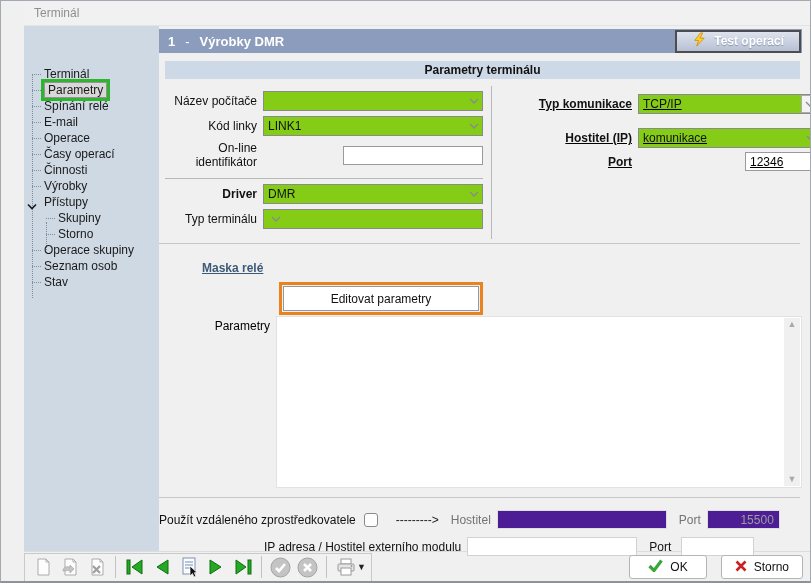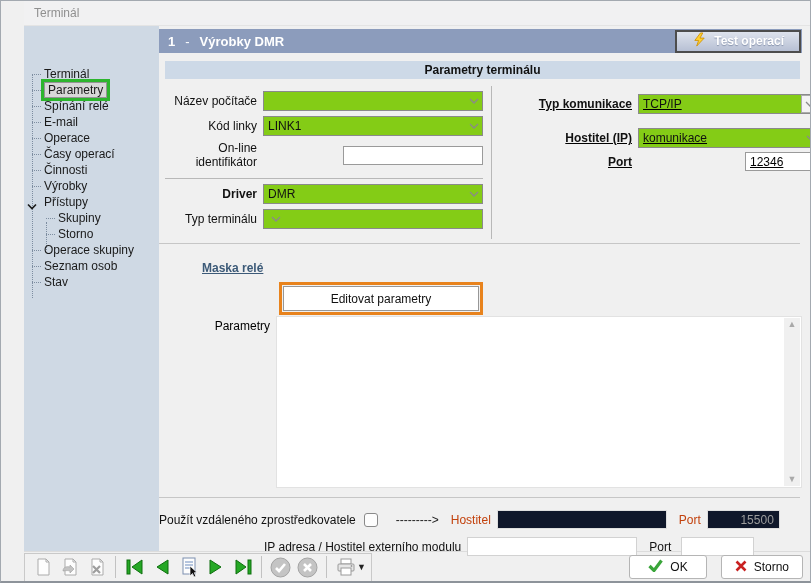--- a/index.html
+++ b/index.html
@@ -59,22 +59,22 @@
   .params-row label{width:117px;text-align:right;padding-right:6px;font-size:12px;padding-top:3px;flex:none;}
   .fake-textarea{position:relative;width:532px;height:172px;background:#fff;border:1px solid #e2e2e2;}
   .scrollbar{position:absolute;top:1px;right:1px;bottom:1px;width:16px;background:#f0f0f0;display:flex;flex-direction:column;justify-content:space-between;align-items:center;padding:2px 0;}
   .sb-arrow{color:#a9a9a9;font-size:9px;line-height:9px;cursor:pointer;}
   .remote-row{display:flex;align-items:center;font-size:12px;color:#111;}
   .rowA{margin-top:12px;}
   .rowB{margin-top:8px;}
   .rowA .uselbl{}
   .checkbox{width:14px;height:14px;border:1px solid #8a8a8a;border-radius:3px;background:#fdfdfd;margin-left:8px;appearance:none;cursor:pointer;}
   .arrowtxt{margin-left:18px;letter-spacing:0px;color:#222;}
-  .graylbl{color:#c2410c;}
-  .dinput{height:19px;background:#0f172a;border:1px solid #dedede;font-size:12px;color:#9c9c9c;padding:0 5px;}
+  .graylbl{color:#737373;}
+  .dinput{height:19px;background:#4c1d95;border:1px solid #dedede;font-size:12px;color:#9c9c9c;padding:0 5px;}
   .einput{height:19px;background:#fff;border:1px solid #d2d2d2;font-size:12px;color:#111;padding:0 5px;}
   .w170{width:170px;} .w73{width:73px;}
   .tar{text-align:right;}
   .ml6{margin-left:6px;} .ml10{margin-left:10px;} .ml12{margin-left:12px;}
   
   .toolbar{height:31px;background:#f0f0f0;border-top:1px solid #dcdcdc;display:flex;align-items:center;}
   .tool-group{height:29px;border:1px solid #c9c9c9;background:#f1f1f1;display:flex;align-items:center;padding:0 5px;gap:2px;flex:none;}
   .tbtn{width:25px;height:25px;border:none;background:transparent;display:flex;align-items:center;justify-content:center;cursor:pointer;padding:0;}
   .tsep{width:1px;height:22px;background:#c2c2c2;margin:0 4px;}
   .caret{font-size:9px;color:#222;margin-left:-3px;cursor:pointer;}

